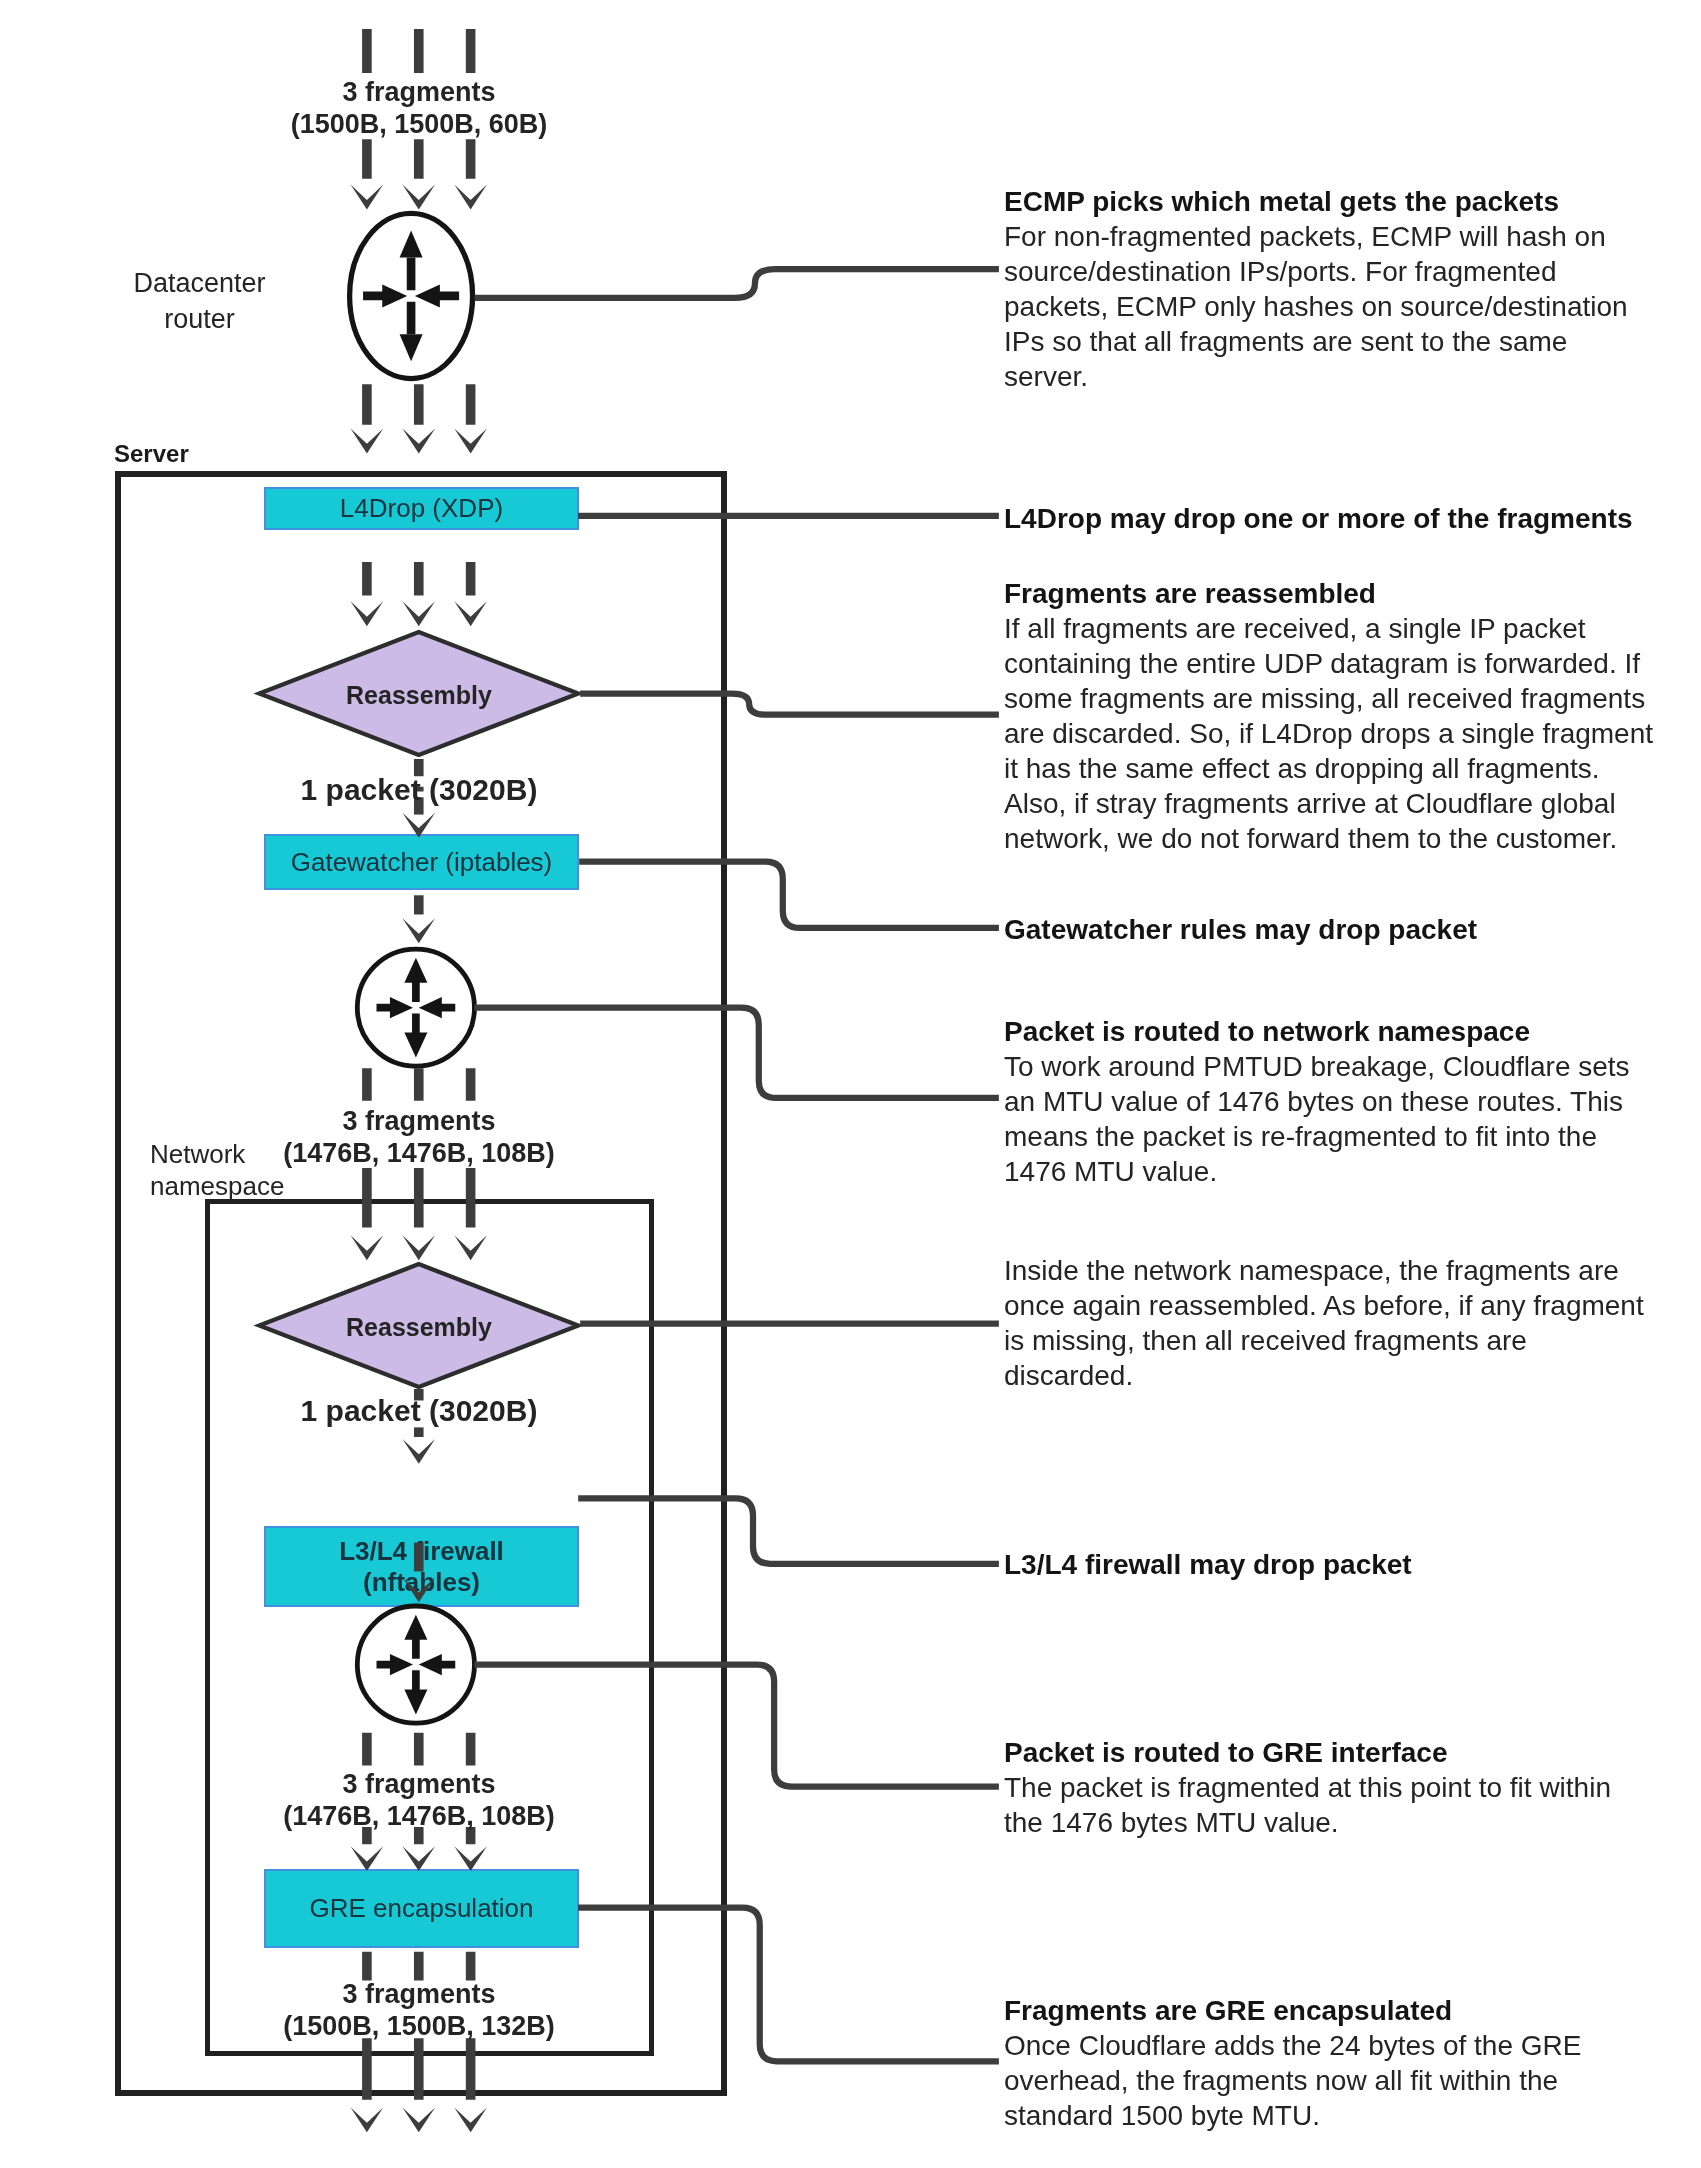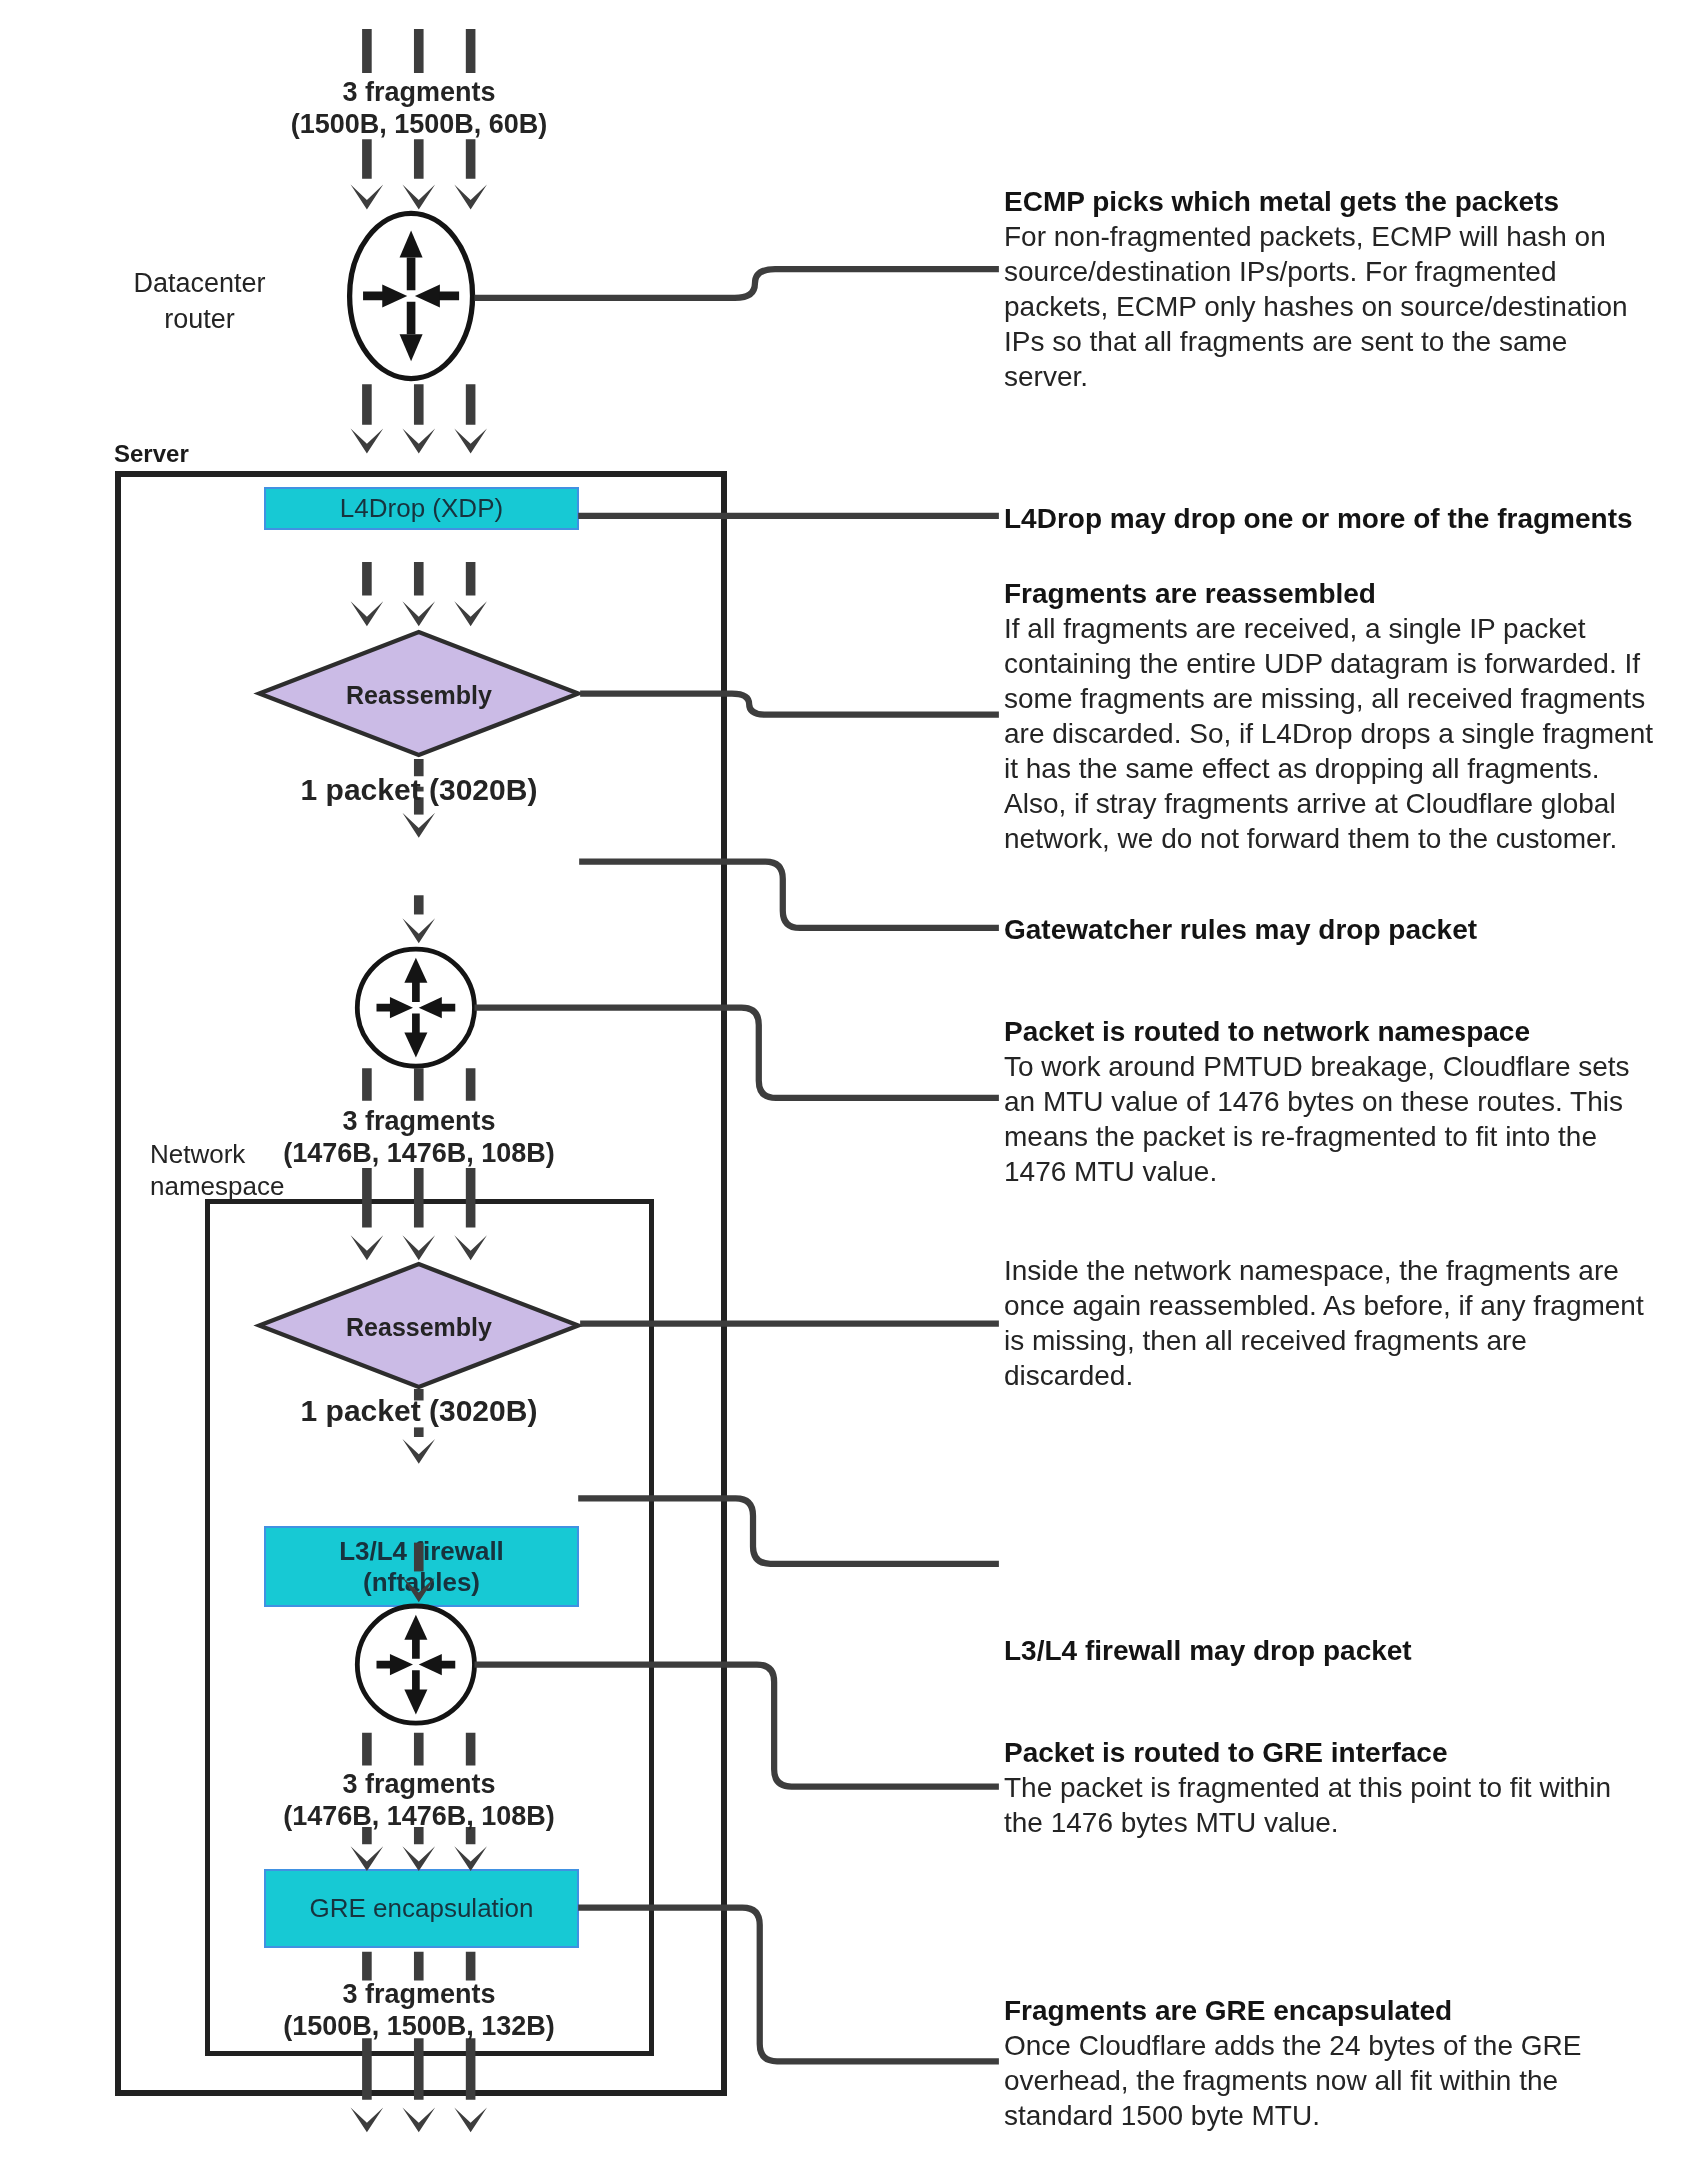--- a/index.html
+++ b/index.html
@@ -50,20 +50,23 @@
 <body>
 
 <div id="canvas">
 
   <div id="server-box" class="container-box" style="left:115px;top:471px;width:612px;height:1625px;"></div>
   <div id="nn-box" class="container-box" style="left:205px;top:1199px;width:449px;height:857px;"></div>
 
   <div class="node-box" style="top:487px;height:43px;">
     <span>L4Drop (XDP)</span>
   </div>
+  <div class="node-box" style="top:834px;height:56px;">
+    <span>Gatewatcher (iptables)</span>
+  </div>
   <div class="node-box" style="top:1526px;height:81px;font-weight:bold;">
     <span>L3/L4 firewall</span>
     <span>(nftables)</span>
   </div>
   <div class="node-box" style="top:1869px;height:79px;">
     <span>GRE encapsulation</span>
   </div>
 
   <svg id="wires" width="1701" height="2168" viewBox="0 0 1771 2257">
 
@@ -221,21 +224,21 @@
     <div class="h">Gatewatcher rules may drop packet</div>
     <div class="b"></div>
   </div>
   <div class="anno" style="top:1014px;">
     <div class="h">Packet is routed to network namespace</div>
     <div class="b">To work around PMTUD breakage, Cloudflare sets an MTU value of 1476 bytes on these routes. This means the packet is re-fragmented to fit into the 1476 MTU value.</div>
   </div>
   <div class="anno" style="top:1253px;">
     <div class="b">Inside the network namespace, the fragments are once again reassembled. As before, if any fragment is missing, then all received fragments are discarded.</div>
   </div>
-  <div class="anno" style="top:1633px;">
+  <div class="anno" style="top:1547px;">
     <div class="h">L3/L4 firewall may drop packet</div>
     <div class="b"></div>
   </div>
   <div class="anno" style="top:1735px;">
     <div class="h">Packet is routed to GRE interface</div>
     <div class="b">The packet is fragmented at this point to fit within the 1476 bytes MTU value.</div>
   </div>
   <div class="anno" style="top:1993px;">
     <div class="h">Fragments are GRE encapsulated</div>
     <div class="b">Once Cloudflare adds the 24 bytes of the GRE overhead, the fragments now all fit within the standard 1500 byte MTU.</div>

